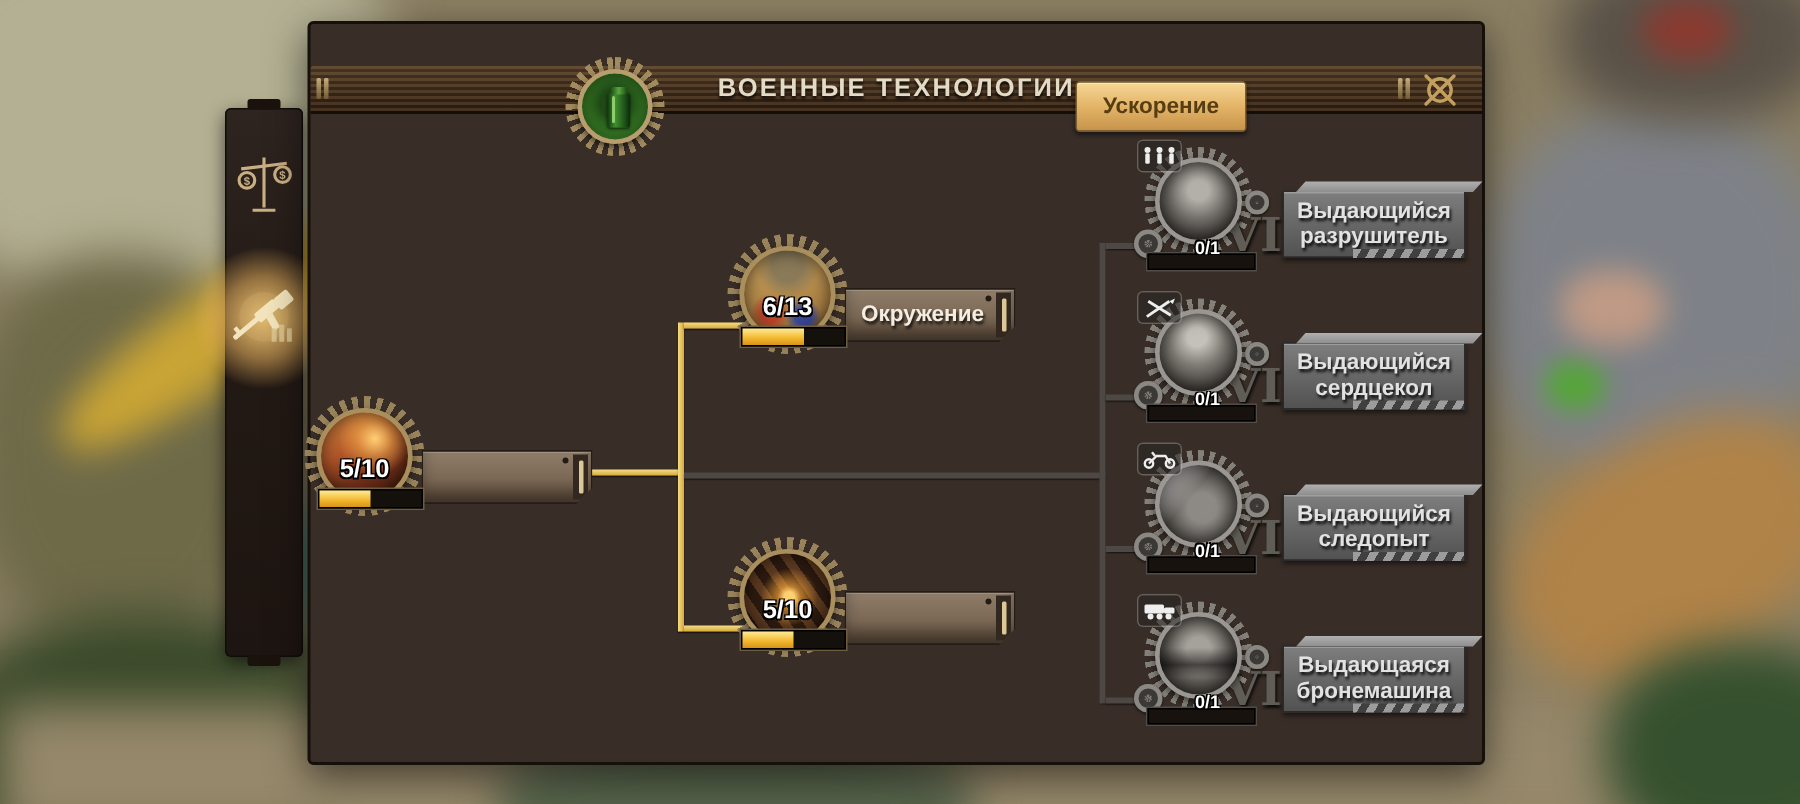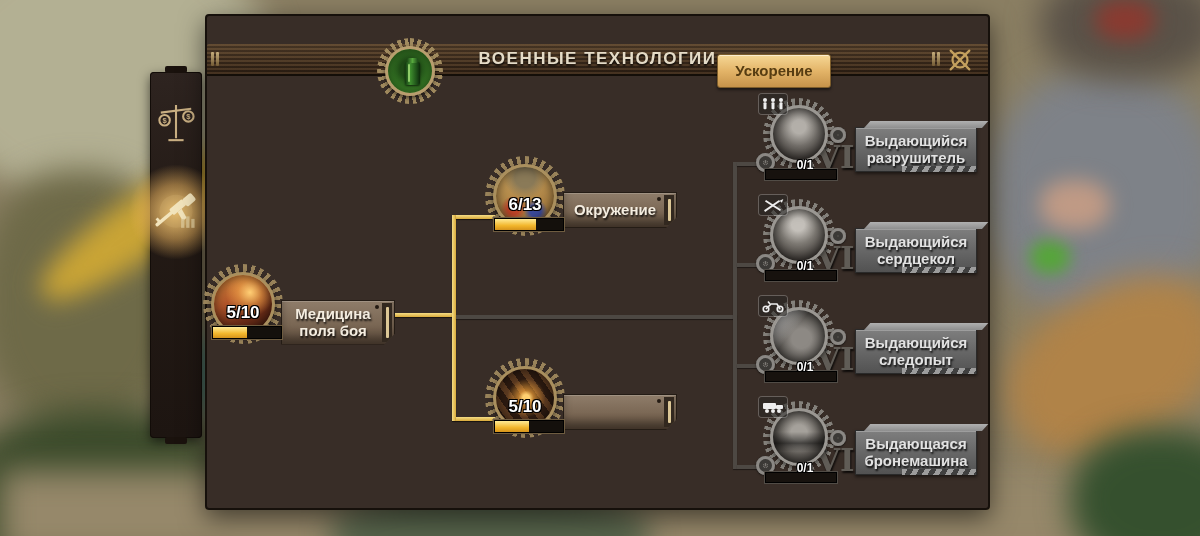--- a/index.html
+++ b/index.html
@@ -239,22 +239,20 @@
     <div class="conn gold" style="left:249px;top:401px;width:42px;height:4px;"></div>
     <div class="conn gray" style="left:249px;top:299px;width:281px;height:4px;"></div>
     <div class="conn gray" style="left:526px;top:146px;width:4px;height:307px;"></div>
     <div class="conn gray" style="left:530px;top:146px;width:34px;height:4px;"></div>
     <div class="conn gray" style="left:530px;top:247px;width:34px;height:4px;"></div>
     <div class="conn gray" style="left:530px;top:348px;width:34px;height:4px;"></div>
     <div class="conn gray" style="left:530px;top:449px;width:34px;height:4px;"></div>
 
     <div class="tnode unlocked" style="left:36px;top:288px;">
       <div class="plate">
-        <span class="plabel">Медицина
-поля боя</span>
         <span class="cap"></span>
           <span class="slit"></span>
         <span class="rivet"></span>
       </div>
       <div class="teeth"></div>
       <div class="circ img-med"></div>
       <div class="count">5/10</div>
       <div class="pbar">
         <div class="pfill" style="width: 50%;"></div>
       </div>

